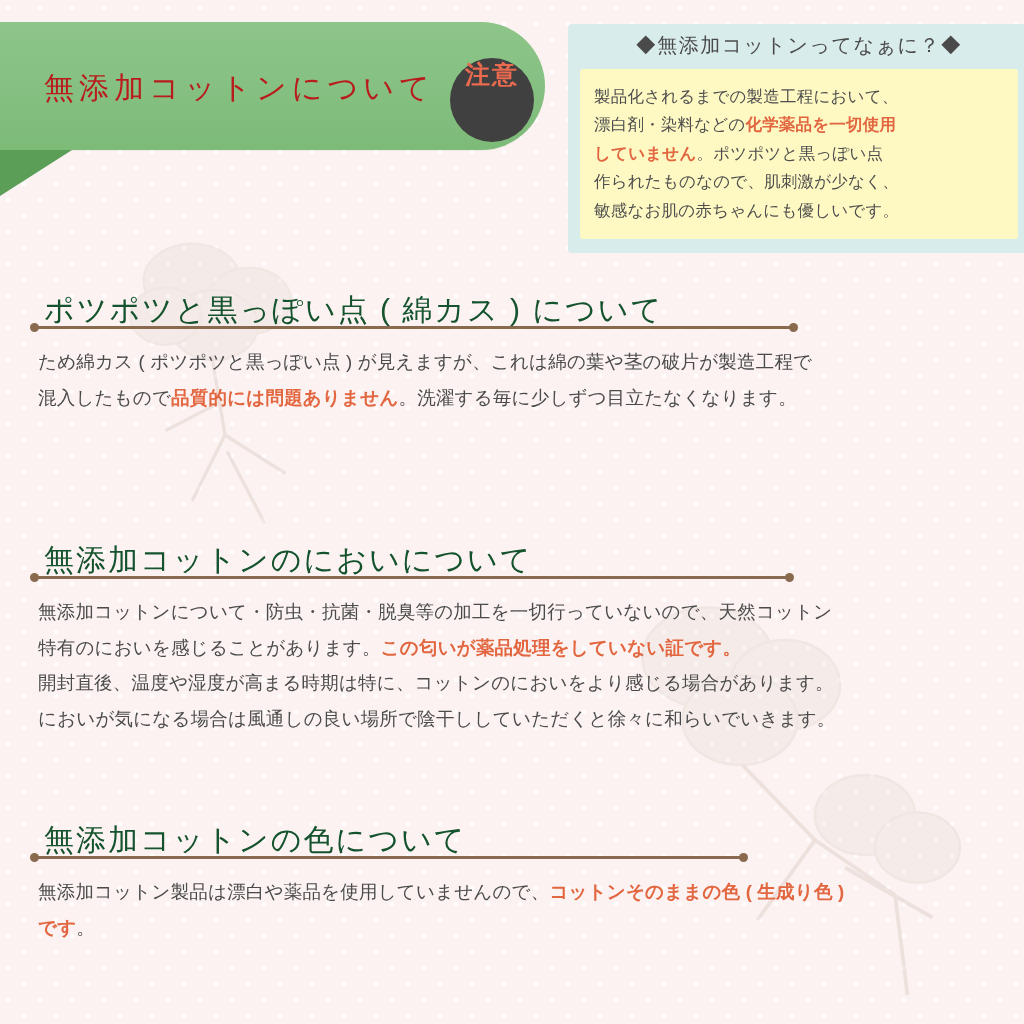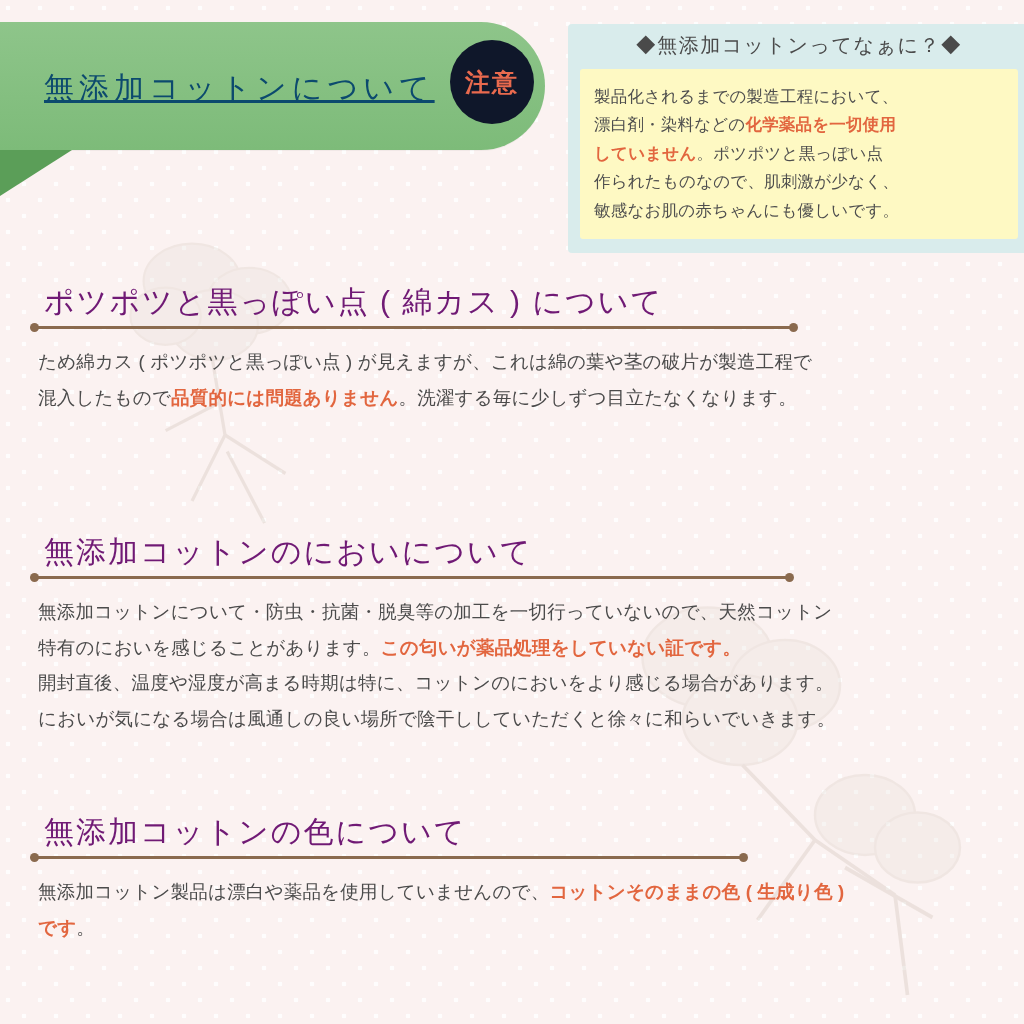--- a/index.html
+++ b/index.html
@@ -61,34 +61,32 @@
     height: 0;
     border-top: 46px solid #5b9e58;
     border-right: 72px solid transparent;
   }
   .ribbon-title {
     position: absolute;
     left: 44px;
     top: 46px;
     font-size: 30px;
     letter-spacing: 5px;
-    color: #0c4a6e;
+    color: #b91c1c;
     font-weight: 500;
-    text-decoration: underline;
   }
   .ribbon-badge {
     position: absolute;
     right: 26px;
-    top: 18px;
+    top: 36px;
     width: 84px;
     height: 84px;
     border-radius: 50%;
-    background: #0f172a;
+    background: #404040;
     display: flex;
-    align-items: center;
     justify-content: center;
   }
   .ribbon-badge span {
     color: #e96a4e;
     font-size: 25px;
     letter-spacing: 2px;
     font-weight: 700;
   }
 
   
@@ -122,24 +120,24 @@
 
   
   .section { position: absolute; left: 0; width: 1024px; }
   .sec-head {
     position: relative;
     height: 56px;
   }
   .sec-head .sec-title {
     position: absolute;
     left: 44px;
-    top: 4px;
+    top: 12px;
     font-size: 30px;
     letter-spacing: 2px;
-    color: #701a75;
+    color: #14532d;
     white-space: nowrap;
   }
   .rule {
     position: absolute;
     left: 34px;
     height: 3px;
     background: #8a6a4e;
     top: 48px;
   }
   .rule::before, .rule::after {

